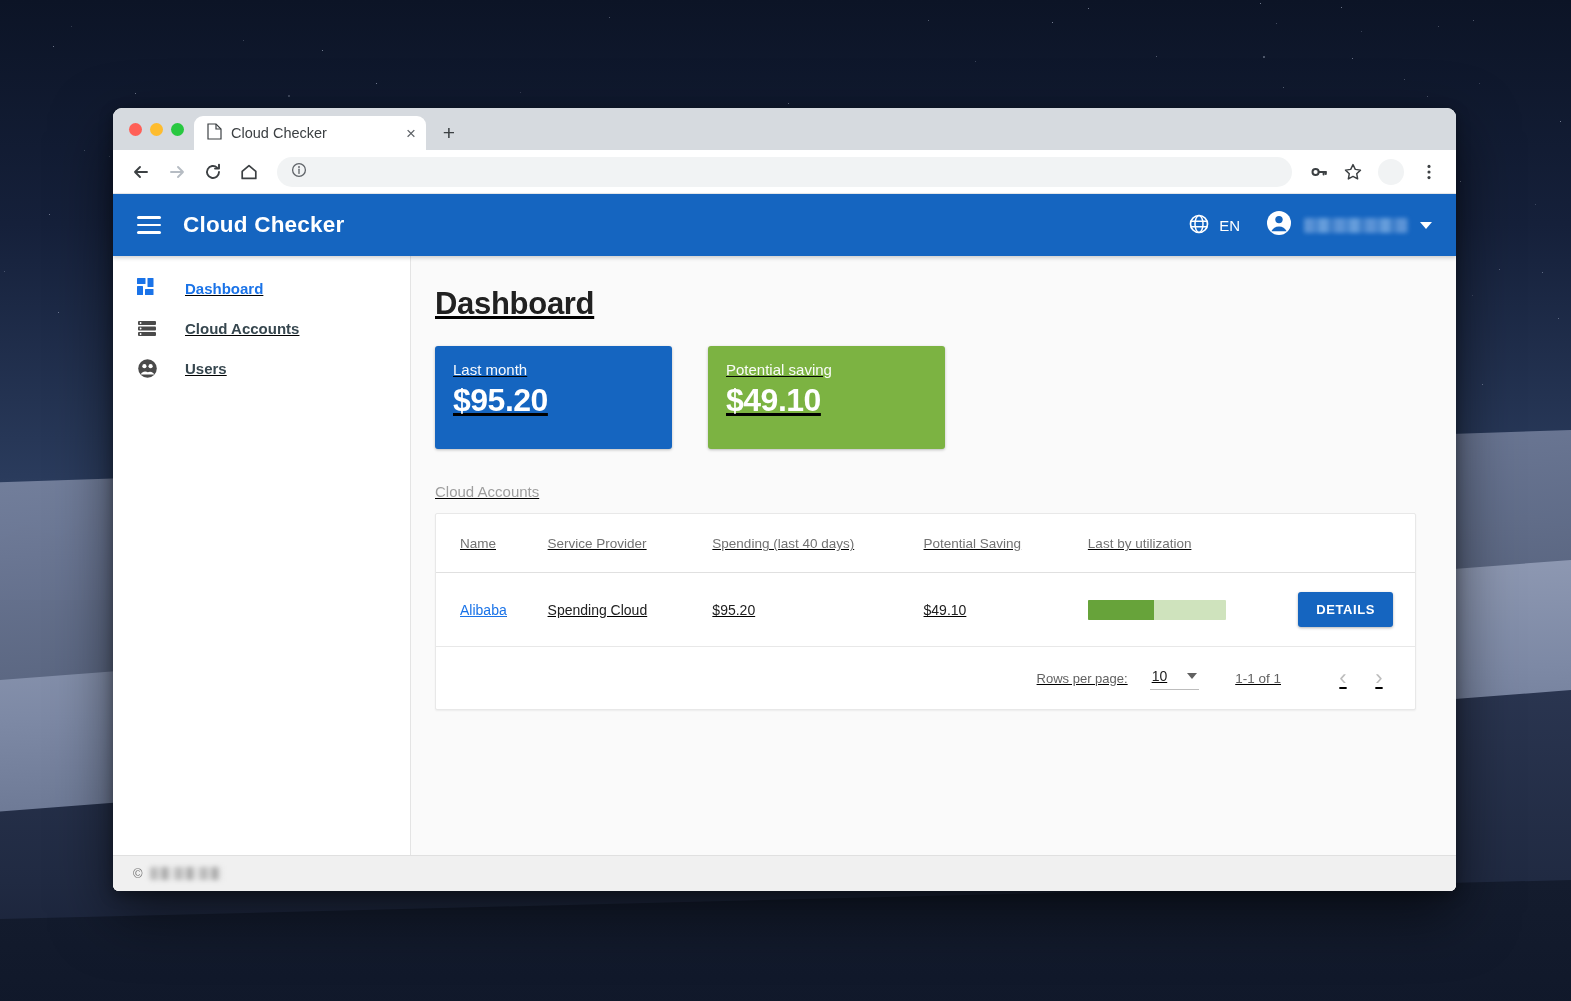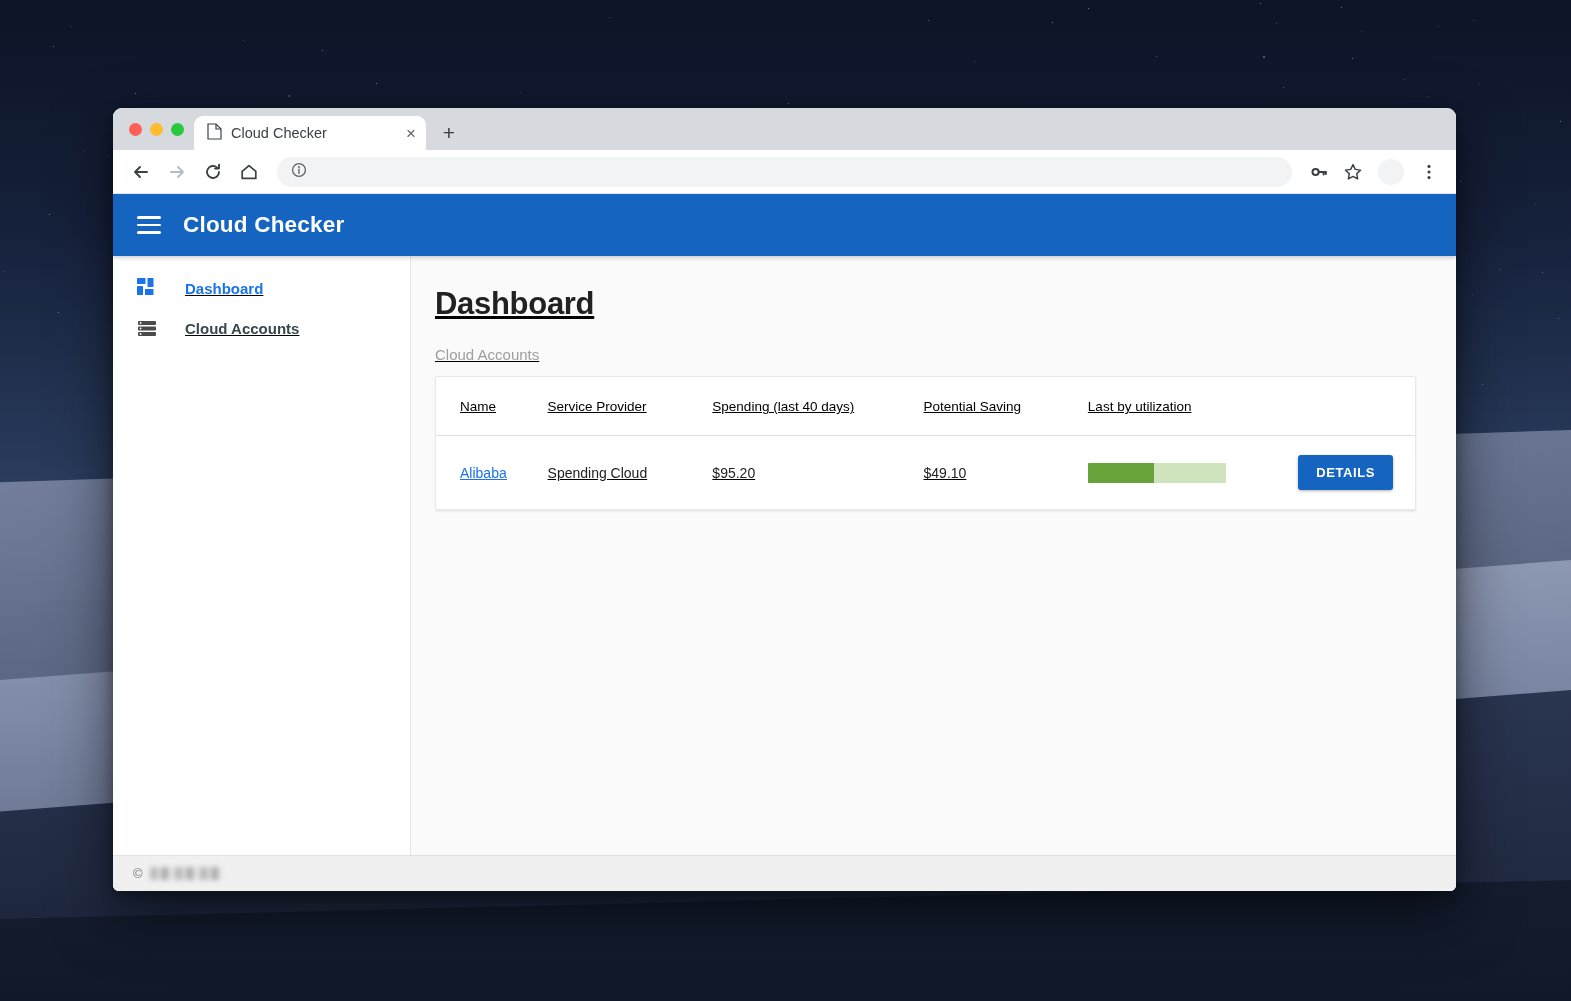--- a/index.html
+++ b/index.html
@@ -172,21 +172,21 @@
   .card .k-value { font-size: 32px; font-weight: 700; letter-spacing:-.5px; }
 
   .section-label { font-size: 15px; color:#9e9e9e; margin-bottom: 13px; }
 
   .table-card {
     background:#fff; border: 1px solid #e8e8e8; border-radius: 2px;
     box-shadow: 0 1px 2px rgba(0,0,0,.06);
   }
   table { width: 100%; border-collapse: collapse; }
   thead th {
-    text-align: left; font-size: 13.5px; color:#000000; font-weight: 400;
+    text-align: left; font-size: 13.5px; color:#737373; font-weight: 400;
     padding: 22px 8px 21px 0; border-bottom: 1px solid #e0e0e0;
   }
   tbody td {
     font-size: 14px; color:#212121; padding: 19px 8px 19px 0;
     border-bottom: 1px solid #e8e8e8;
   }
   th.c-name, td.c-name { padding-left: 24px; width: 114px; }
   th.c-prov, td.c-prov { width: 172px; }
   th.c-spend, td.c-spend { width: 222px; }
   th.c-save, td.c-save { width: 172px; }
@@ -431,20 +431,43 @@
 
     <div class="app">
 
       <div class="appbar">
         <div class="burger">
           <span></span>
             <span></span>
             <span></span>
         </div>
         <div class="appbar-title">Cloud Checker</div>
+        <div class="appbar-right">
+          <div class="lang">
+            <span>
+              <svg width="22" height="22" viewBox="0 0 22 22">
+                <circle cx="11" cy="11" r="8.5" stroke="#fff" stroke-width="1.7" fill="none"></circle>
+                <ellipse cx="11" cy="11" rx="4" ry="8.5" stroke="#fff" stroke-width="1.5" fill="none"></ellipse>
+                <path d="M2.7 8.3h16.6M2.7 13.7h16.6" stroke="#fff" stroke-width="1.5"></path>
+              </svg>
+            </span>
+            <span>EN</span>
+          </div>
+          <div class="userbox">
+            <span>
+              <svg width="26" height="26" viewBox="0 0 26 26">
+                <circle cx="13" cy="13" r="12" fill="#fff"></circle>
+                <circle cx="13" cy="9.6" r="3.7" fill="#1565c0"></circle>
+                <path d="M5.4 21.2a8.4 8.4 0 0 1 15.2 0" fill="#1565c0"></path>
+              </svg>
+            </span>
+            <span class="redact user"></span>
+            <span class="caret"></span>
+          </div>
+        </div>
       </div>
 
       <div class="body-row">
 
         <div class="sidebar">
           <div class="nav-item active">
             <span class="nav-ico">
               <svg width="20" height="20" viewBox="0 0 20 20">
                 <rect x="0" y="0" width="8.5" height="6" rx="0.6" fill="#1a73e8"></rect>
                 <rect x="10.5" y="0" width="6" height="9" rx="0.6" fill="#1a73e8"></rect>
@@ -460,25 +483,46 @@
                 <rect x="1" y="3" width="18" height="4" rx="1" fill="#4a4a4a"></rect>
                 <rect x="1" y="8.5" width="18" height="4" rx="1" fill="#4a4a4a"></rect>
                 <rect x="1" y="14" width="18" height="4" rx="1" fill="#4a4a4a"></rect>
                 <circle cx="3.6" cy="5" r="0.9" fill="#fff"></circle>
                 <circle cx="3.6" cy="10.5" r="0.9" fill="#fff"></circle>
                 <circle cx="3.6" cy="16" r="0.9" fill="#fff"></circle>
               </svg>
             </span>
             <span>Cloud Accounts</span>
           </div>
+          <div class="nav-item">
+            <span class="nav-ico">
+              <svg width="21" height="21" viewBox="0 0 21 21">
+                <circle cx="10.5" cy="10.5" r="9.3" fill="#4a4a4a"></circle>
+                <circle cx="7.4" cy="8.2" r="2.1" fill="#fff"></circle>
+                <circle cx="13.6" cy="8.2" r="2.1" fill="#fff"></circle>
+                <path d="M3.6 16.4a5 5 0 0 1 7.2-2.1 5 5 0 0 1 6.6 2.1z" fill="#fff"></path>
+              </svg>
+            </span>
+            <span>Users</span>
+          </div>
         </div>
 
         <div class="content">
           <div class="page-title">Dashboard</div>
 
+          <div class="cards">
+            <div class="card" id="card-0" style="background: rgb(21, 101, 192);">
+              <div class="k-label">Last month</div>
+              <div class="k-value">$95.20</div>
+            </div>
+            <div class="card" id="card-1" style="background: rgb(124, 179, 66);">
+              <div class="k-label">Potential saving</div>
+              <div class="k-value">$49.10</div>
+            </div>
+          </div>
 
           <div class="section-label">Cloud Accounts</div>
 
           <div class="table-card">
             <table>
               <thead>
                 <tr>
                   <th class="c-name">Name</th>
                   <th class="c-prov">Service Provider</th>
                   <th class="c-spend">Spending (last 40 days)</th>
@@ -500,20 +544,30 @@
                       <div class="bar-fill" id="bar-fill-0" style="width: 48%; background: rgb(103, 163, 58);"></div>
                     </div>
                   </td>
                   <td class="c-act">
                     <span class="btn-details">DETAILS</span>
                   </td>
                 </tr>
               </tbody>
             </table>
 
+            <div class="tfoot">
+              <span class="rpp-label">Rows per page:</span>
+              <span class="rpp-select">
+                <span>10</span>
+                <span class="sel-caret"></span>
+              </span>
+              <span class="range">1-1 of 1</span>
+              <span class="pg-btn">‹</span>
+              <span class="pg-btn">›</span>
+            </div>
           </div>
         </div>
       </div>
 
       <div class="footer-bar">
         <span class="copy-sym">©</span>
         <span class="redact copyright"></span>
       </div>
 
     </div>

